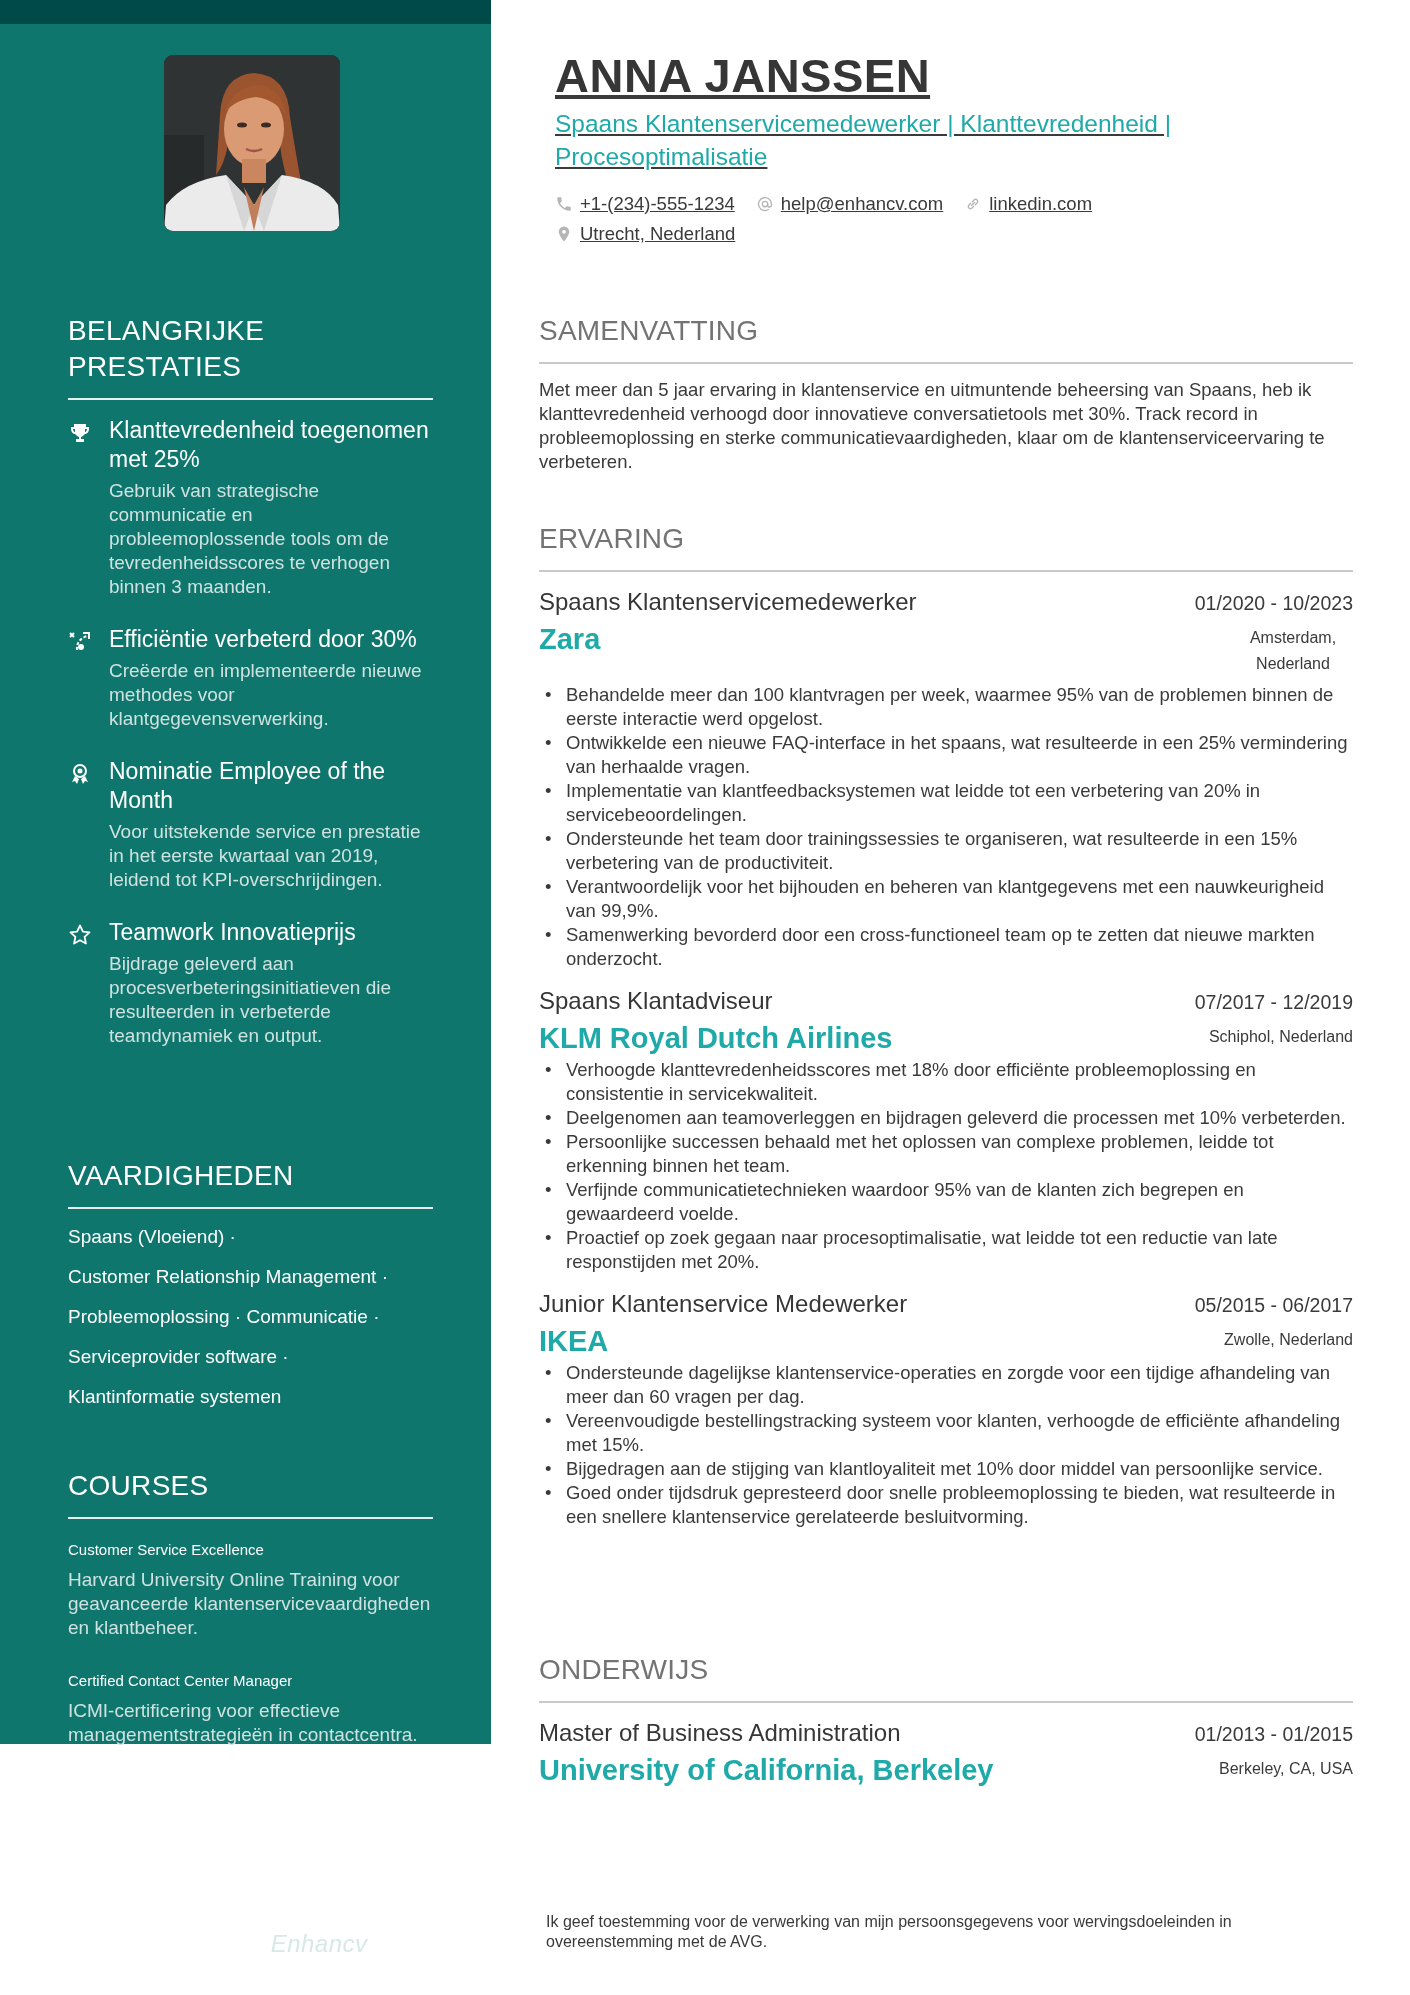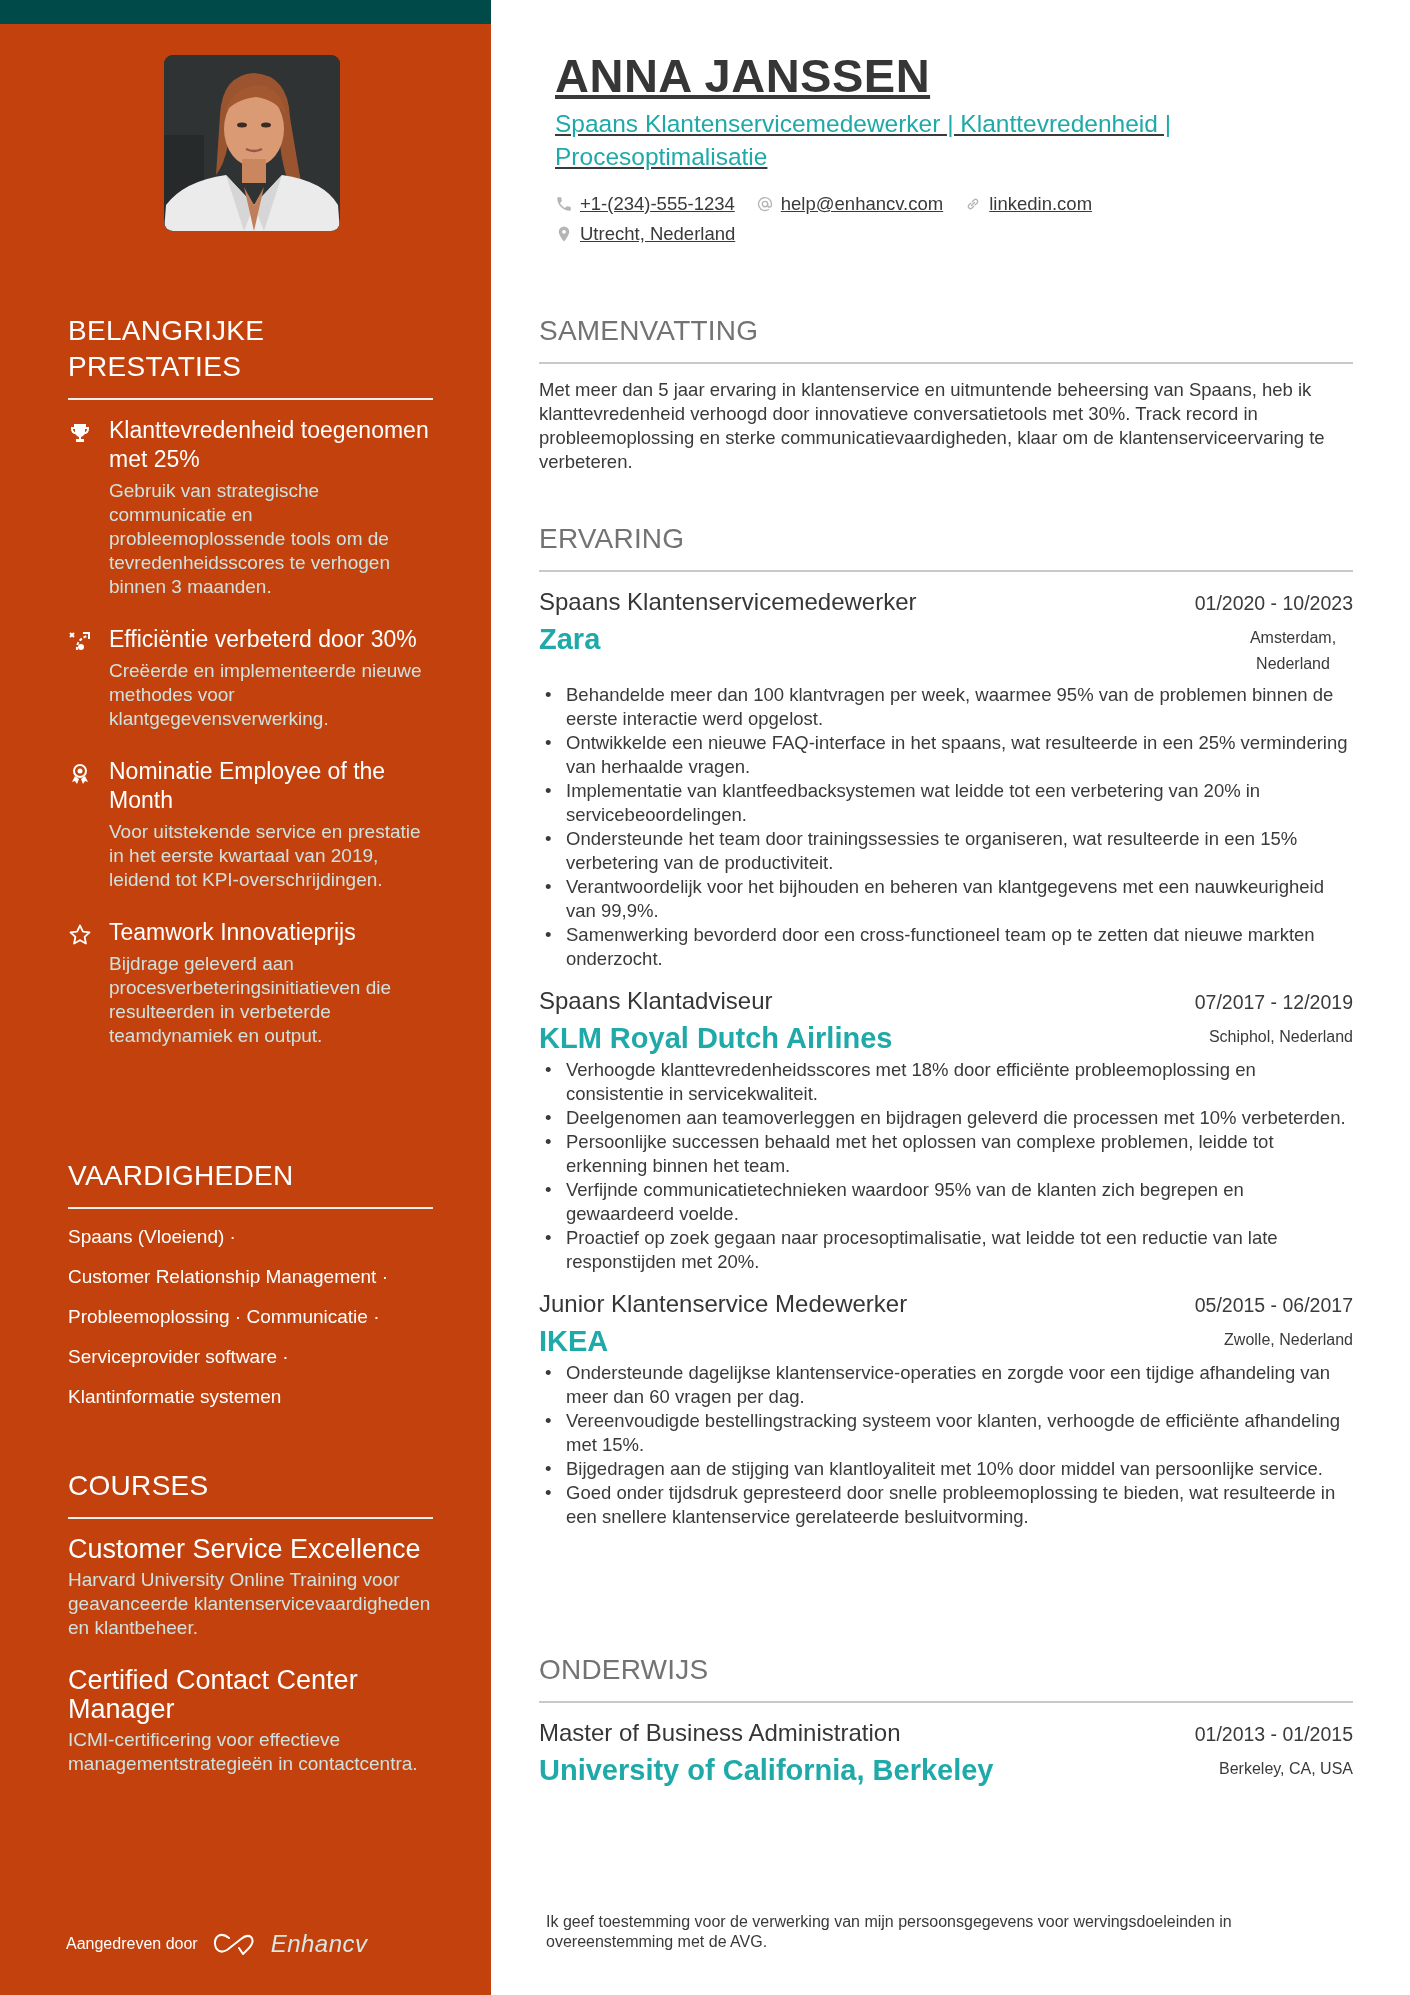--- a/index.html
+++ b/index.html
@@ -1,38 +1,38 @@
 <!DOCTYPE html>
 <html><head>
 <meta charset="utf-8">
 <style>
   * { box-sizing: border-box; margin: 0; padding: 0; }
   html, body { width: 1410px; height: 1995px; background: #ffffff; overflow: hidden; }
   body { position: relative; font-family: "Liberation Sans", "DejaVu Sans", sans-serif; color: #3a3a3a; }
 
   
-  .sidebar { position: absolute; left: 0; top: 0; width: 491px; height: 1995px; background: #c2410c; color: #ffffff; }
+  .sidebar { position: absolute; left: 0; top: 0; width: 491px; height: 1744px; background: #0f766e; color: #ffffff; }
   .sidebar-topbar { position: absolute; left: 0; top: 0; width: 491px; height: 24px; background: #014a4a; }
   .photo { position: absolute; left: 164px; top: 55px; width: 176px; height: 176px; border-radius: 9px; overflow: hidden; background: #2e3232; }
   .photo svg { display: block; width: 100%; height: 100%; }
 
   .side-section { position: absolute; left: 68px; width: 365px; }
   .side-title { font-size: 28px; line-height: 36px; font-weight: 400; letter-spacing: 0.3px; color: #ffffff; }
   .side-rule { height: 2px; background: #e6f0ef; margin-top: 13px; margin-bottom: 16px; }
 
   .ach-item { position: relative; padding-left: 41px; margin-bottom: 26px; }
   .ach-icon { position: absolute; left: 0; top: 5px; width: 24px; height: 24px; }
   .ach-icon svg { width: 24px; height: 24px; display: block; }
   .ach-title { font-size: 23px; line-height: 29px; color: #ffffff; }
   .ach-desc { font-size: 19px; line-height: 24px; color: #cfe2e0; margin-top: 5px; }
 
   .skill-line { font-size: 19px; line-height: 24px; color: #ffffff; margin-bottom: 16px; }
 
   .course-item { margin-bottom: 26px; }
-  .course-title { font-size: 27px; line-height: 29px; color: #ffffff; }
+  .course-title { font-size: 15px; line-height: 29px; color: #ffffff; }
   .course-desc { font-size: 19px; line-height: 24px; color: #cfe2e0; margin-top: 4px; }
 
   .powered { position: absolute; left: 66px; top: 1930px; display: flex; align-items: center; color: #ffffff; }
   .powered-label { font-size: 16px; }
   .powered-logo { margin-left: 13px; width: 48px; height: 26px; }
   .powered-brand { margin-left: 12px; font-size: 24px; color: #d7e8e6; letter-spacing: 0.5px; font-weight: 300; font-style: italic; }
 
   
   .main { position: absolute; left: 539px; top: 0; width: 814px; }
   .header { position: absolute; left: 16px; top: 48px; width: 790px; text-decoration: underline; }

